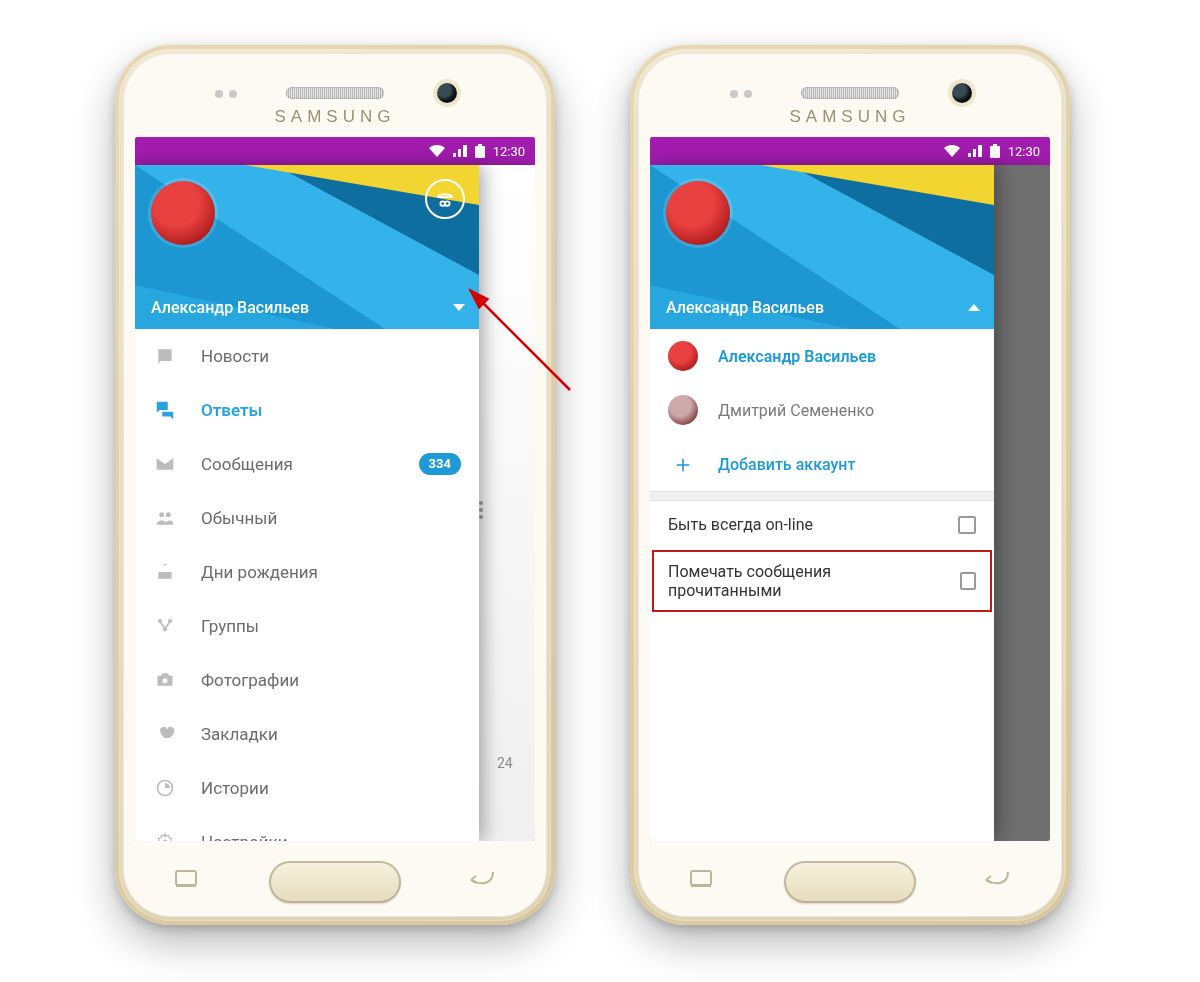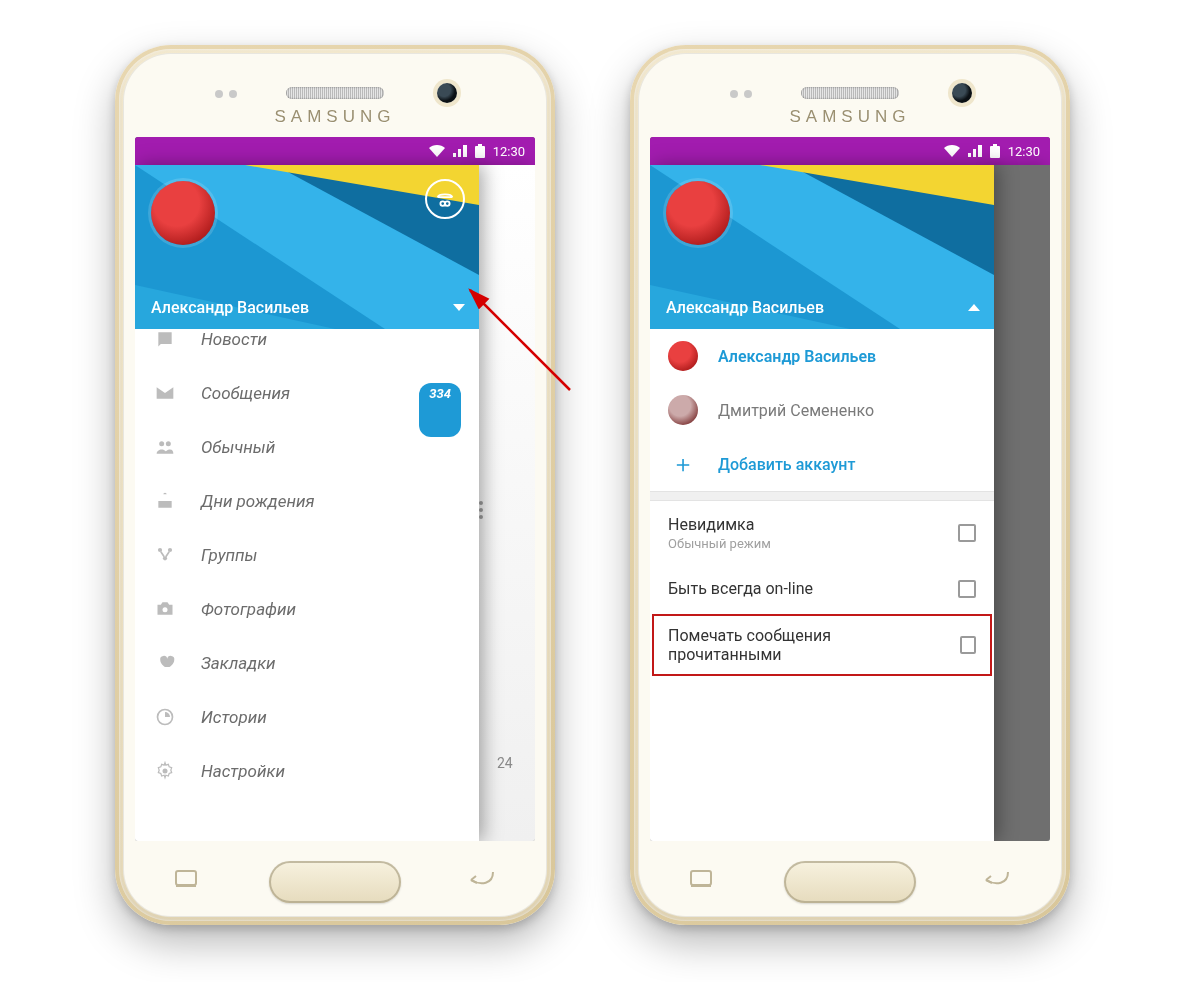--- a/index.html
+++ b/index.html
@@ -113,21 +113,21 @@
   .cover .name-row {
     position:absolute; left:16px; right:14px; bottom:12px;
     display:flex; justify-content:space-between; align-items:center; color:#fff;
     font-size:16px; font-weight:500;
   }
   .caret-down { width:0;height:0;border-left:6px solid transparent;border-right:6px solid transparent;border-top:7px solid #fff; }
   .caret-up   { width:0;height:0;border-left:6px solid transparent;border-right:6px solid transparent;border-bottom:7px solid #fff; }
 
   
   .nav { flex:1; overflow:hidden; }
-  .nav-item { display:flex; height:54px; padding:0 18px; gap:24px; color:#6c6c6c; font-size:17px;font-style:italic; }
+  .nav-item { display:flex; align-items:center; height:54px; padding:0 18px; gap:24px; color:#6c6c6c; font-size:17px; }
   .nav-item .nicon { width:24px; display:flex; justify-content:center; color:#bcbcbc; }
   .nav-item.active { color:#28a2e3; font-weight:600; }
   .nav-item.active .nicon { color:#28a2e3; }
   .badge {
     margin-left:auto; background:#1e9ad6; color:#fff; font-size:13px;
     font-weight:700; padding:3px 10px 4px; border-radius:12px;
   }
 
   
   .acc-item { display:flex; align-items:center; height:54px; padding:0 18px; gap:20px; font-size:16px; }
@@ -223,20 +223,28 @@
 
           <div class="nav" id="nav-list-1">
               <div class="nav-item">
                 <span class="nicon">
                   <svg width="20" height="20" viewBox="0 0 24 24" fill="currentColor">
                     <path d="M4 4h16v14H7l-3 3V4z"></path>
                   </svg>
                 </span>
                 <span>Новости</span>
               </div>
+              <div class="nav-item active">
+                <span class="nicon">
+                  <svg width="22" height="22" viewBox="0 0 24 24" fill="currentColor">
+                    <path d="M3 3h12v9H6l-3 3V3zm6 11h12v8l-3-3H9v-5z"></path>
+                  </svg>
+                </span>
+                <span>Ответы</span>
+              </div>
               <div class="nav-item">
                 <span class="nicon">
                   <svg width="20" height="20" viewBox="0 0 24 24" fill="currentColor">
                     <path d="M2 5h20v14H2zM2 5l10 7 10-7"></path>
                   </svg>
                 </span>
                 <span>Сообщения</span>
                 <span class="badge">334</span>
               </div>
               <div class="nav-item">
@@ -393,27 +401,20 @@
                 <div class="mini-av" style="background: radial-gradient(circle at 40% 35%, rgb(204, 170, 170) 0px, rgb(204, 170, 170) 40%, rgb(136, 68, 68) 75%);"></div>
                 <span style="color: rgb(122, 122, 122);">Дмитрий Семененко</span>
               </div>
               <div class="acc-item add">
                 <span class="plus">＋</span>
                 <span>Добавить аккаунт</span>
               </div>
               <div class="sep"></div>
               <div class="opt">
                 <div class="labels">
-                  <span class="main">Невидимка</span>
-                  <span class="sub">Обычный режим</span>
-                </div>
-                <div class="cbx"></div>
-              </div>
-              <div class="opt">
-                <div class="labels">
                   <span class="main">Быть всегда on-line</span>
                 </div>
                 <div class="cbx"></div>
               </div>
               <div class="opt hl">
                 <div class="labels">
                   <span class="main">Помечать сообщения прочитанными</span>
                 </div>
                 <div class="cbx"></div>
               </div>

